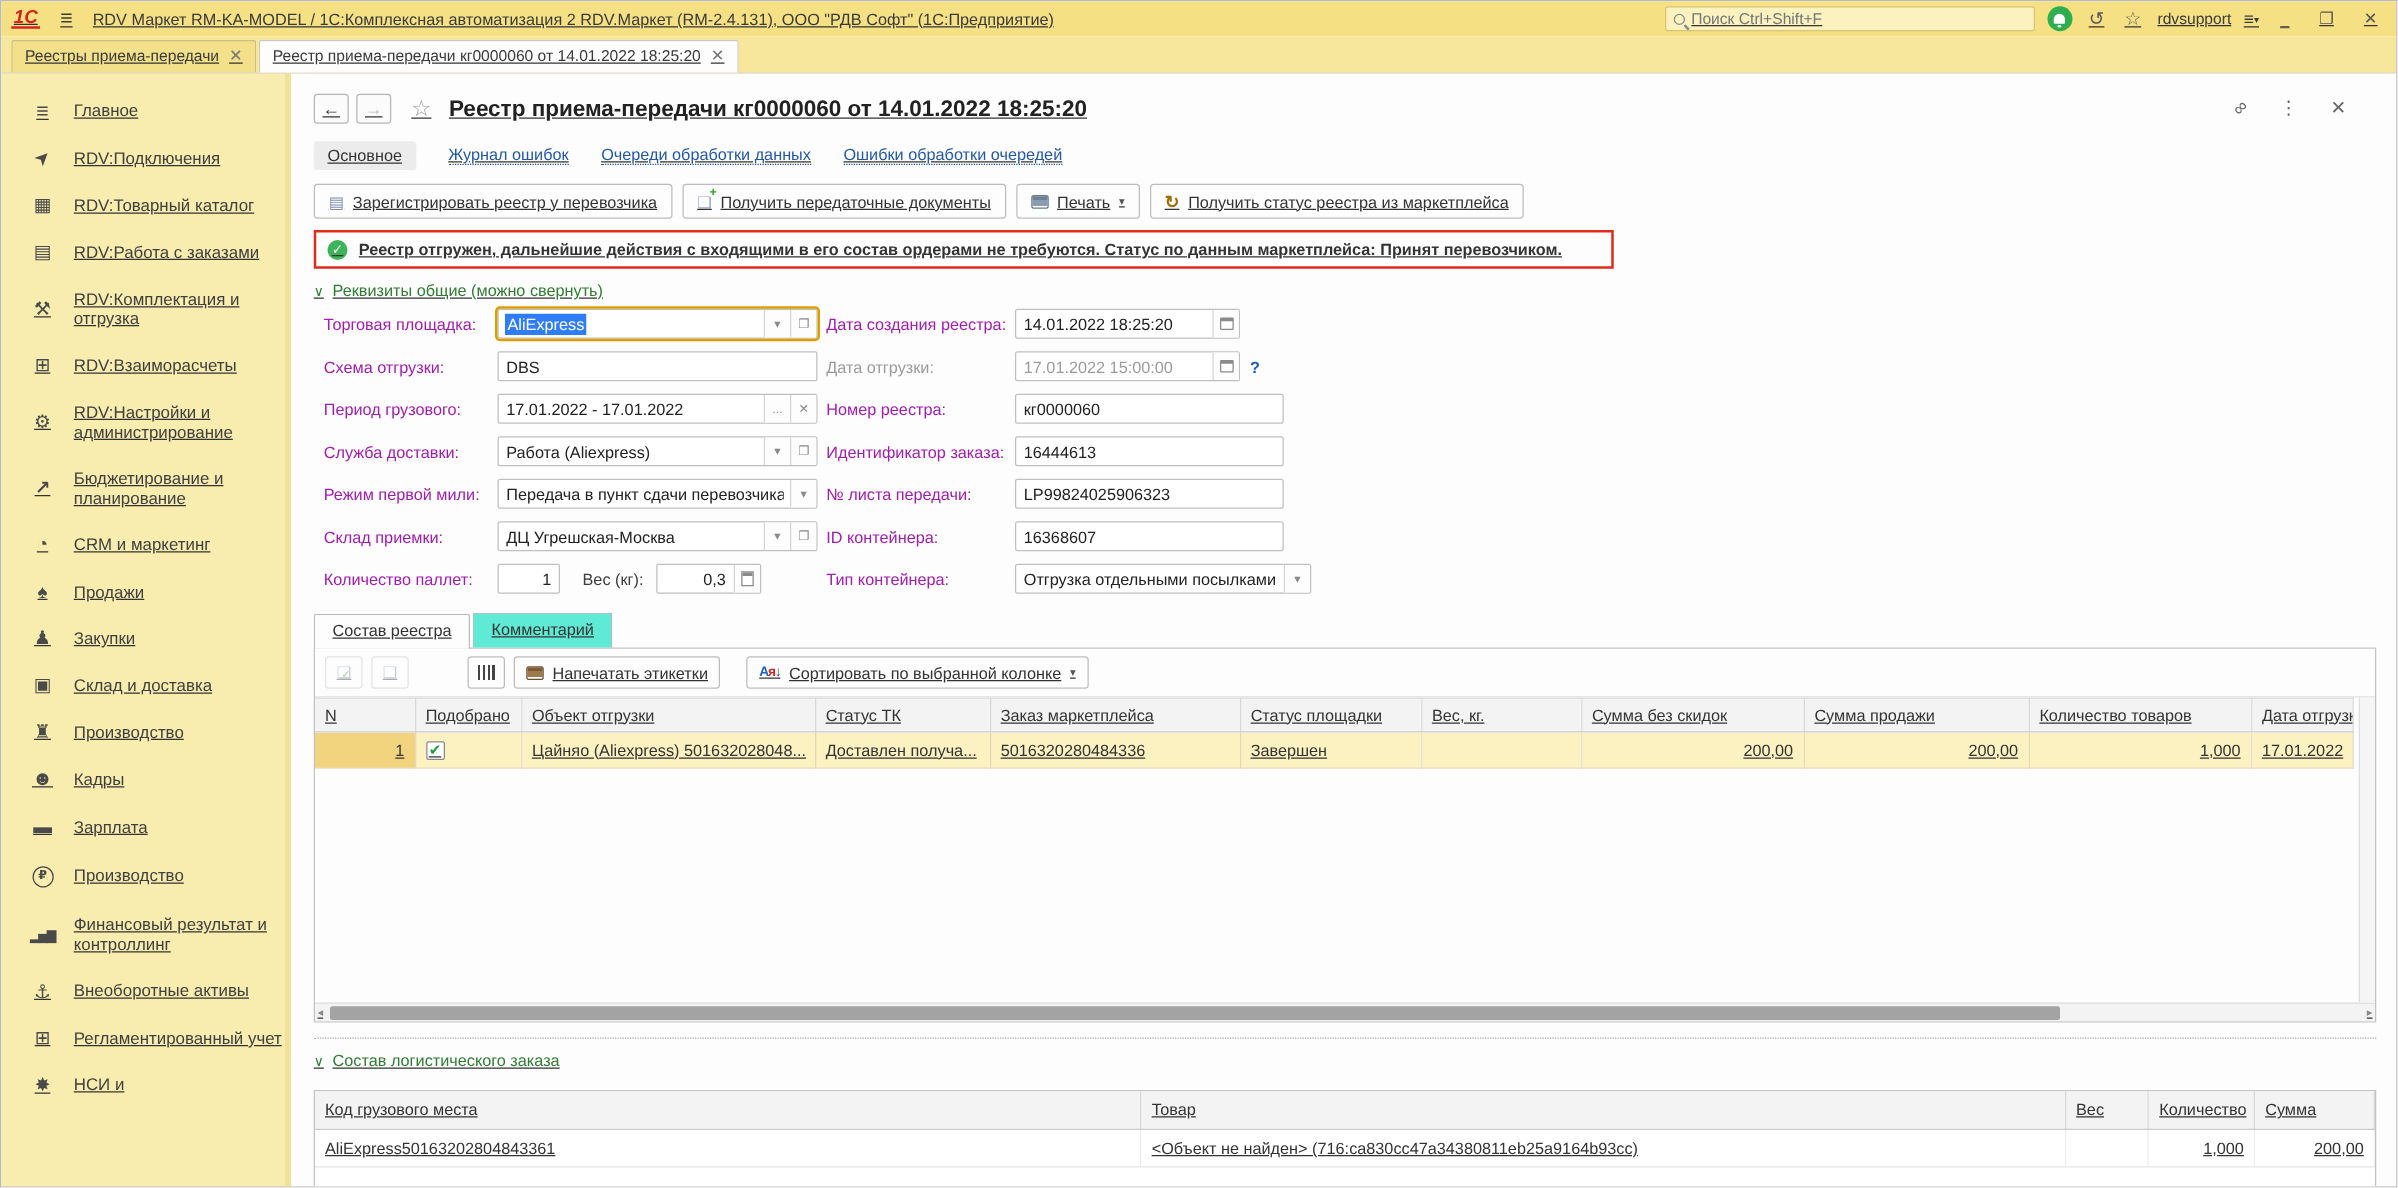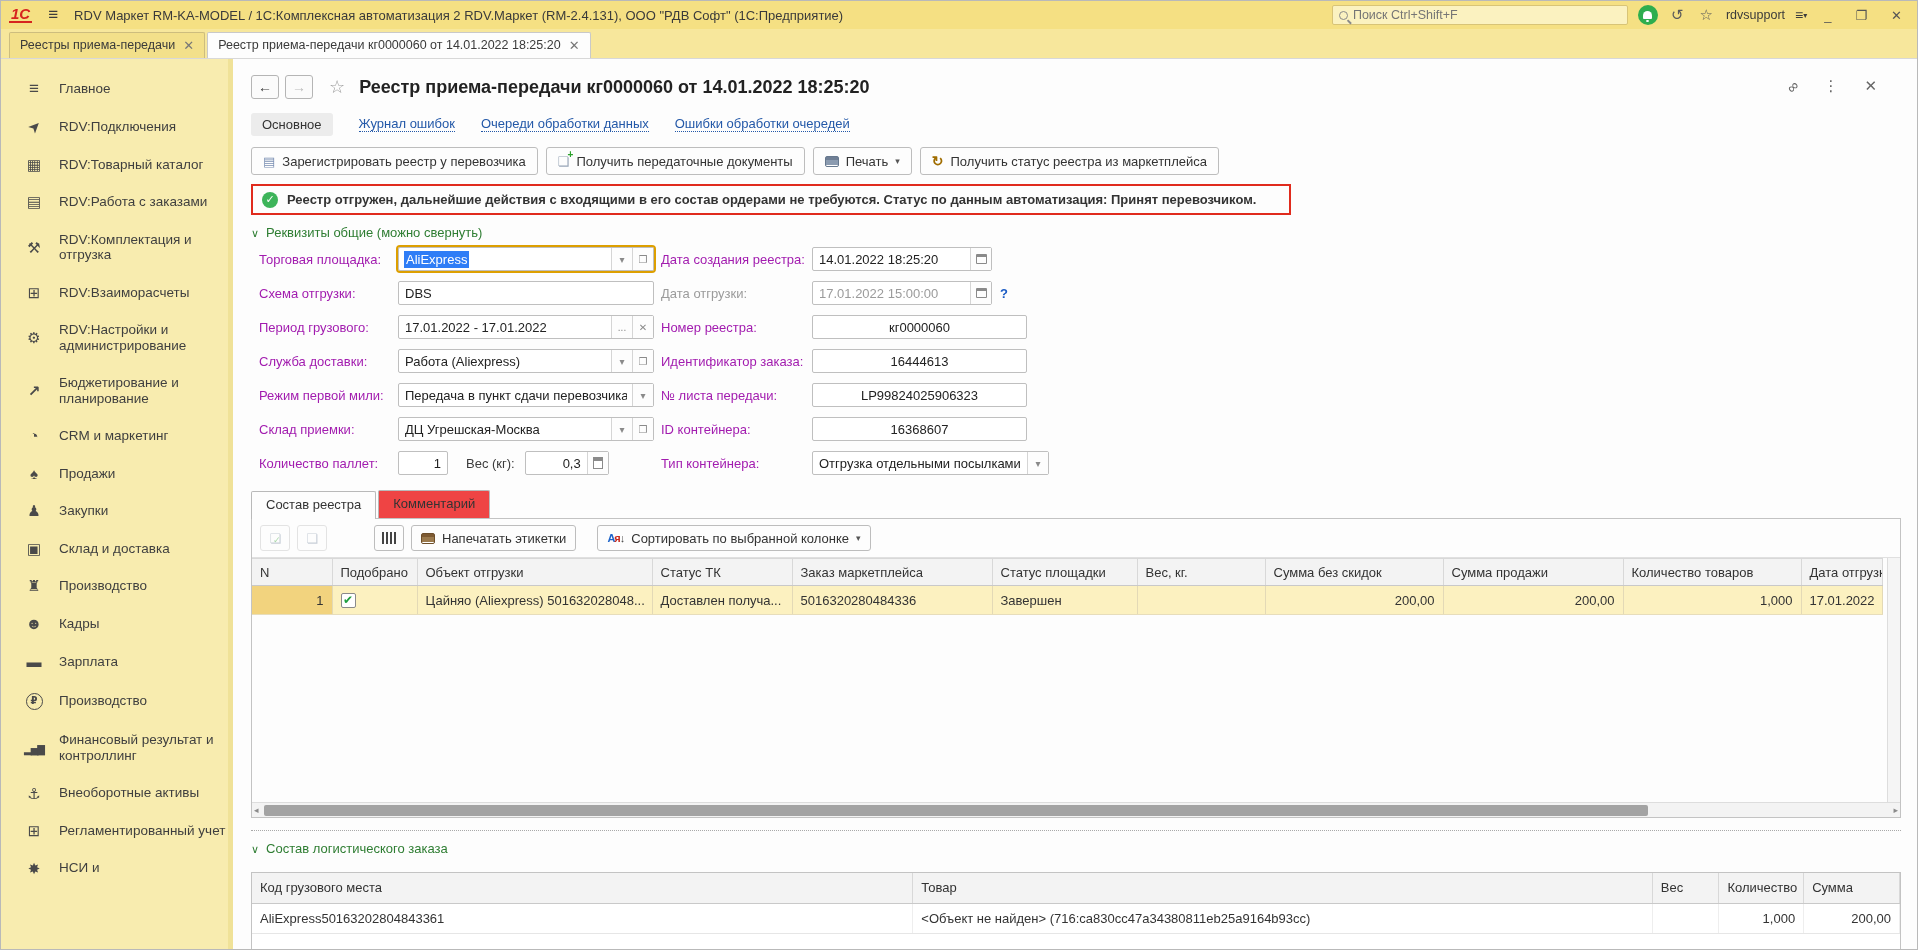--- a/index.html
+++ b/index.html
@@ -1,18 +1,18 @@
 <!DOCTYPE html>
 <html><head>
 <meta charset="utf-8">
 <style>
   * { margin:0; padding:0; box-sizing:border-box; }
   html,body { width:1918px; height:950px; overflow:hidden; }
   body { font-family:"Liberation Sans","DejaVu Sans",sans-serif; font-size:13px; color:#333; background:#e8e8e8; }
-  .screen { position:relative; width:1918px; height:950px; background:#fdfdfd; border:1px solid #b9b9b9; overflow:hidden; }
+  .screen { position:relative; width:1918px; height:950px; background:#fdfdfd; border:1px solid #b9b9b9; overflow:hidden;text-decoration:underline; }
 
   
   .titlebar { height:28px; background:#f5e083; display:flex; align-items:center; padding:0 8px; gap:10px; }
   .logo-1c { color:#d6241f; font-weight:bold; font-style:italic; font-size:15px; border-bottom:2px solid #d6241f; line-height:14px; padding:0 2px; }
   .burger { font-size:17px; color:#3c3c3c; padding:0 6px; cursor:pointer; }
   .win-title { font-size:13px; color:#3a3a3a; white-space:nowrap; overflow:hidden; }
   .tb-spacer { flex:1; }
   .searchbox { width:296px; height:20px; background:#fbf2c0; border:1px solid #d8c477; border-radius:2px; display:flex; align-items:center; padding:0 6px; gap:5px; }
   .mag { width:9px; height:9px; border:1.5px solid #8a8a8a; border-radius:50%; position:relative; flex:0 0 auto; }
   .mag::after { content:""; position:absolute; width:5px; height:1.5px; background:#8a8a8a; transform:rotate(45deg); left:7px; top:9px; }
@@ -106,26 +106,26 @@
   .inpgrp { display:flex; align-items:stretch; border:1px solid #bfbfbf; border-radius:2px; background:#fff; height:24px; }
   .inpgrp.focus { outline:2px solid #dd9f00; outline-offset:0; }
   .inp-val { display:flex; align-items:center; padding:0 6px; font-size:13px; color:#222; white-space:nowrap; overflow:hidden; }
   .inp-val.sel { background:#2f7df6; color:#fff; align-self:center; padding:1px 2px; margin-left:5px; }
   .inp-val.dim { color:#9b9b9b; }
   .inp-val.num { justify-content:flex-end; }
   .gbtn { width:21px; display:flex; align-items:center; justify-content:center; border-left:1px solid #d5d5d5; color:#8a8a8a; font-size:10px; background:#fdfdfd; }
   .cal { display:inline-block; width:11px; height:10px; border:1px solid #8a8a8a; border-top:3px solid #8a8a8a; border-radius:1px; }
   .calcic { display:inline-block; width:10px; height:12px; border:1px solid #8a8a8a; background:linear-gradient(#8a8a8a 0 3px,#fff 3px); }
   .help-q { color:#1a5bc4; font-weight:bold; margin-left:8px; font-size:13px; }
-  .w212{width:212px;} .w215{width:215px;justify-content:center;} .w50{width:50px;}
+  .w212{width:212px;} .w215{width:215px;} .w50{width:50px;}
   .midlabel { margin:0 10px 0 18px; color:#3c3c3c; }
 
   
   .ctabs { display:flex; margin-top:8px; position:relative; z-index:2; }
-  .ctab { padding:5px 14px 6px; font-size:13px; border:1px solid #b9b9b9; border-bottom:none; border-radius:2px 2px 0 0; background:#ef4444; color:#333; margin-right:2px; }
+  .ctab { padding:5px 14px 6px; font-size:13px; border:1px solid #b9b9b9; border-bottom:none; border-radius:2px 2px 0 0; background:#5eead4; color:#333; margin-right:2px; }
   .ctab.active { background:#fdfdfd; position:relative; top:1px; padding-bottom:7px; }
 
   .panel { width:1650px; border:1px solid #c3c3c3; background:#fdfdfd; margin-top:0; }
   .ptoolbar { display:flex; align-items:center; gap:7px; padding:6px 8px; }
   .tbtn { display:flex; align-items:center; gap:7px; border:1px solid #bdbdbd; border-radius:3px; background:#fdfdfd; height:26px; padding:0 9px; font-size:13px; color:#333; }
   .tbtn.iconly { width:30px; justify-content:center; padding:0; }
   .tbtn.disabled { opacity:.4; }
   .ic-pages { color:#7d8da3; font-size:13px; }
   .ic-pages.chk::after { content:"\2713"; color:#2aa12a; font-size:9px; margin-left:-8px; font-weight:bold; }
   .ic-barcode { display:inline-block; width:14px; height:12px; background:repeating-linear-gradient(90deg,#444 0 2px,transparent 2px 4px); }
@@ -313,21 +313,21 @@
           <span class="caret">▾</span>
         </button>
         <button class="abtn">
           <span class="ic-refresh">↻</span>
           <span>Получить статус реестра из маркетплейса</span>
         </button>
       </div>
 
       <div class="doc-message">
         <span class="ok-circle">✓</span>
-        <span class="msg-text">Реестр отгружен, дальнейшие действия с входящими в его состав ордерами не требуются. Статус по данным автоматизация: Принят перевозчиком.</span>
+        <span class="msg-text">Реестр отгружен, дальнейшие действия с входящими в его состав ордерами не требуются. Статус по данным маркетплейса: Принят перевозчиком.</span>
       </div>
 
       <div class="section-title">Реквизиты общие (можно свернуть)</div>
 
       <div class="form">
         <div class="fcol left">
           <div class="frow">
             <span class="flabel">Торговая площадка:</span>
             <div class="inpgrp focus w212" style="width:256px">
               <span class="inp-val sel">AliExpress</span>

